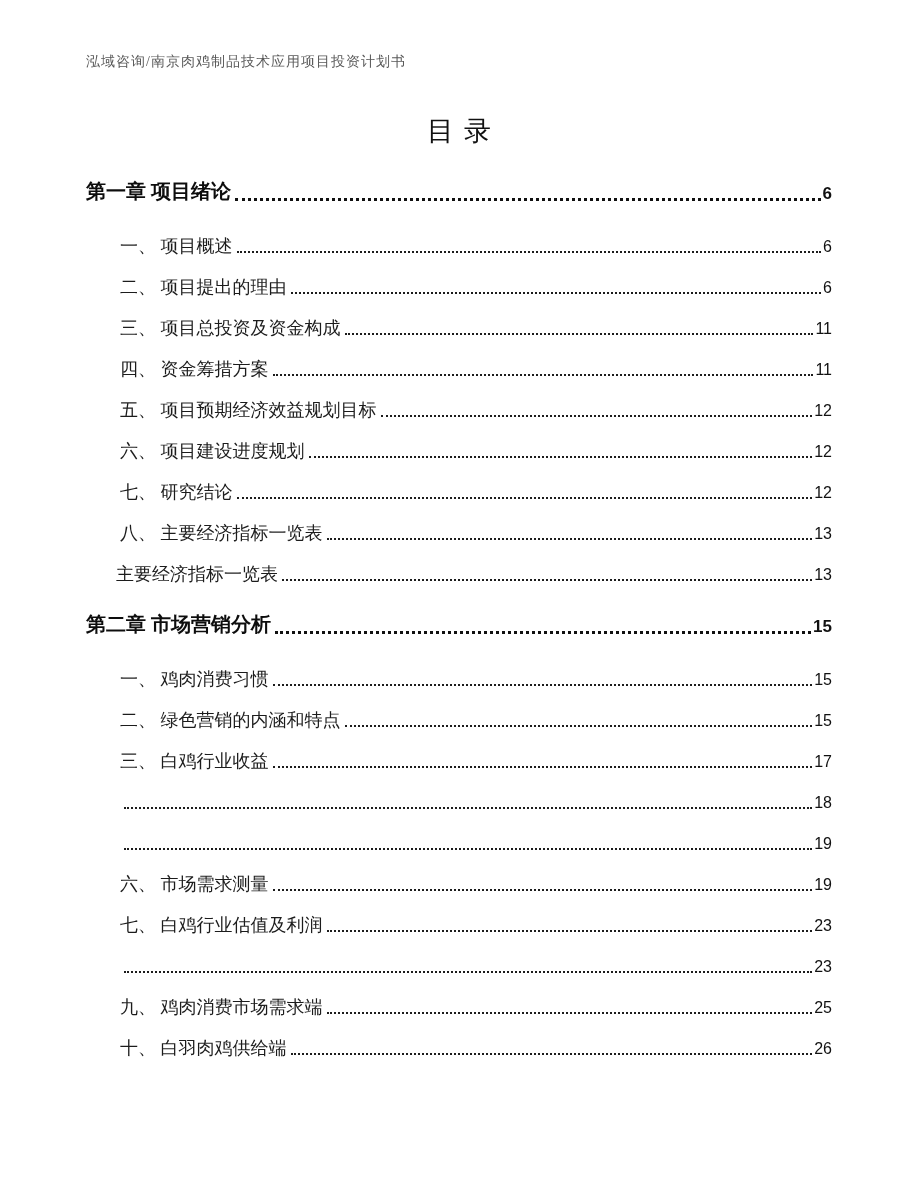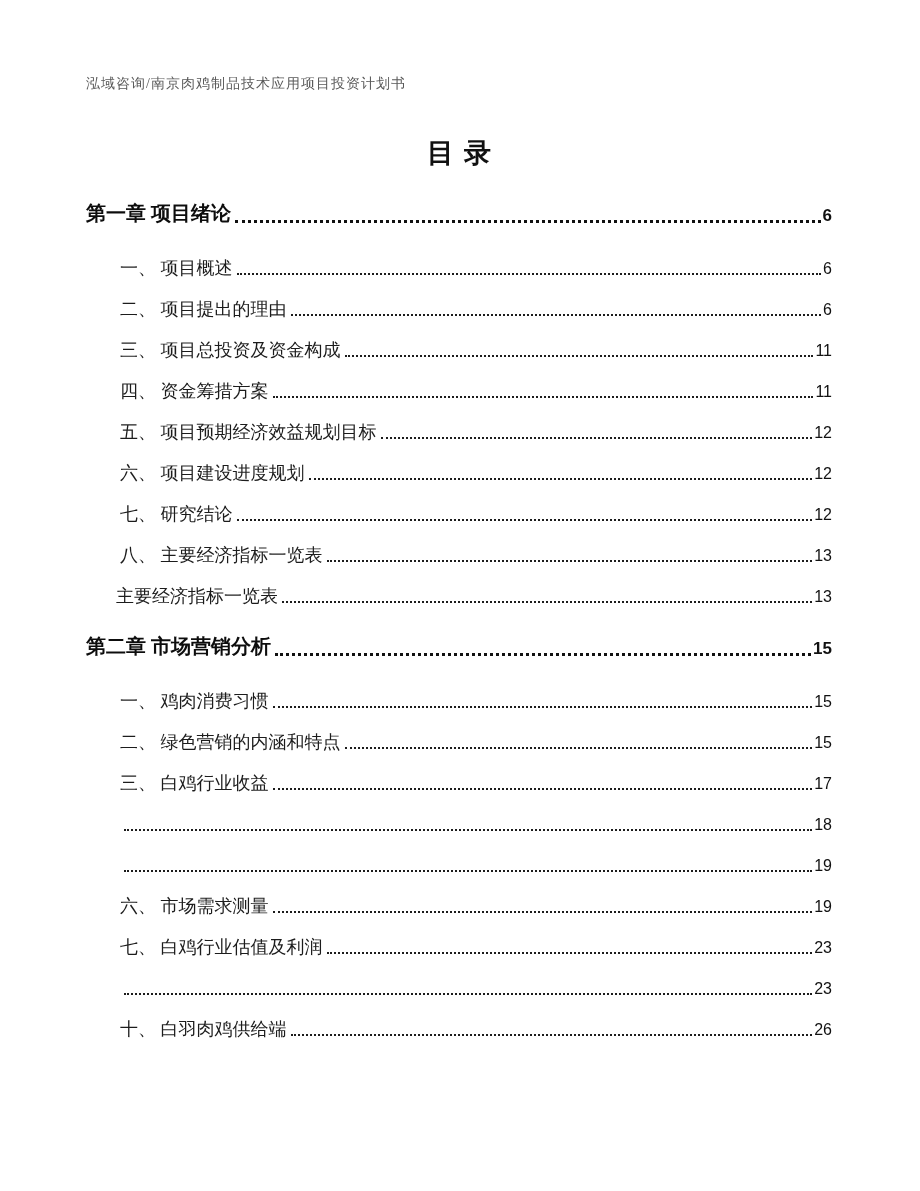--- a/index.html
+++ b/index.html
@@ -13,34 +13,33 @@
     font-family: "Liberation Serif", serif;
     color: #1a1a1a;
     overflow: hidden;
   }
   .page {
     box-sizing: border-box;
     width: 920px;
     height: 994px;
     padding: 52px 88px 0 86px;
     background: #ffffff;
-    margin-top: 22px;
   }
   .doc-header {
     font-size: 14px;
     line-height: 19px;
     color: #595959;
     letter-spacing: 1px;
     white-space: nowrap;
   }
   .doc-title {
     margin-top: 42px;
     text-align: center;
     font-size: 27px;
-    font-weight: bold;
+    font-weight: normal;
     line-height: 36px;
     letter-spacing: 10px;
     text-indent: 10px;
     color: #111111;
   }
   .toc {
     margin-top: 15px;
   }
   .row {
     display: flex;
@@ -190,19 +189,24 @@
     <div class="row item">
       <span class="label">七、 白鸡行业估值及利润</span>
       <span class="dots"></span>
       <span class="pg">23</span>
     </div>
     <div class="row item">
       <span class="dots"></span>
       <span class="pg">23</span>
     </div>
     <div class="row item">
+      <span class="label">九、 鸡肉消费市场需求端</span>
+      <span class="dots"></span>
+      <span class="pg">25</span>
+    </div>
+    <div class="row item">
       <span class="label">十、 白羽肉鸡供给端</span>
       <span class="dots"></span>
       <span class="pg">26</span>
     </div>
 
   </div>
 </div>
 
 </body></html>

